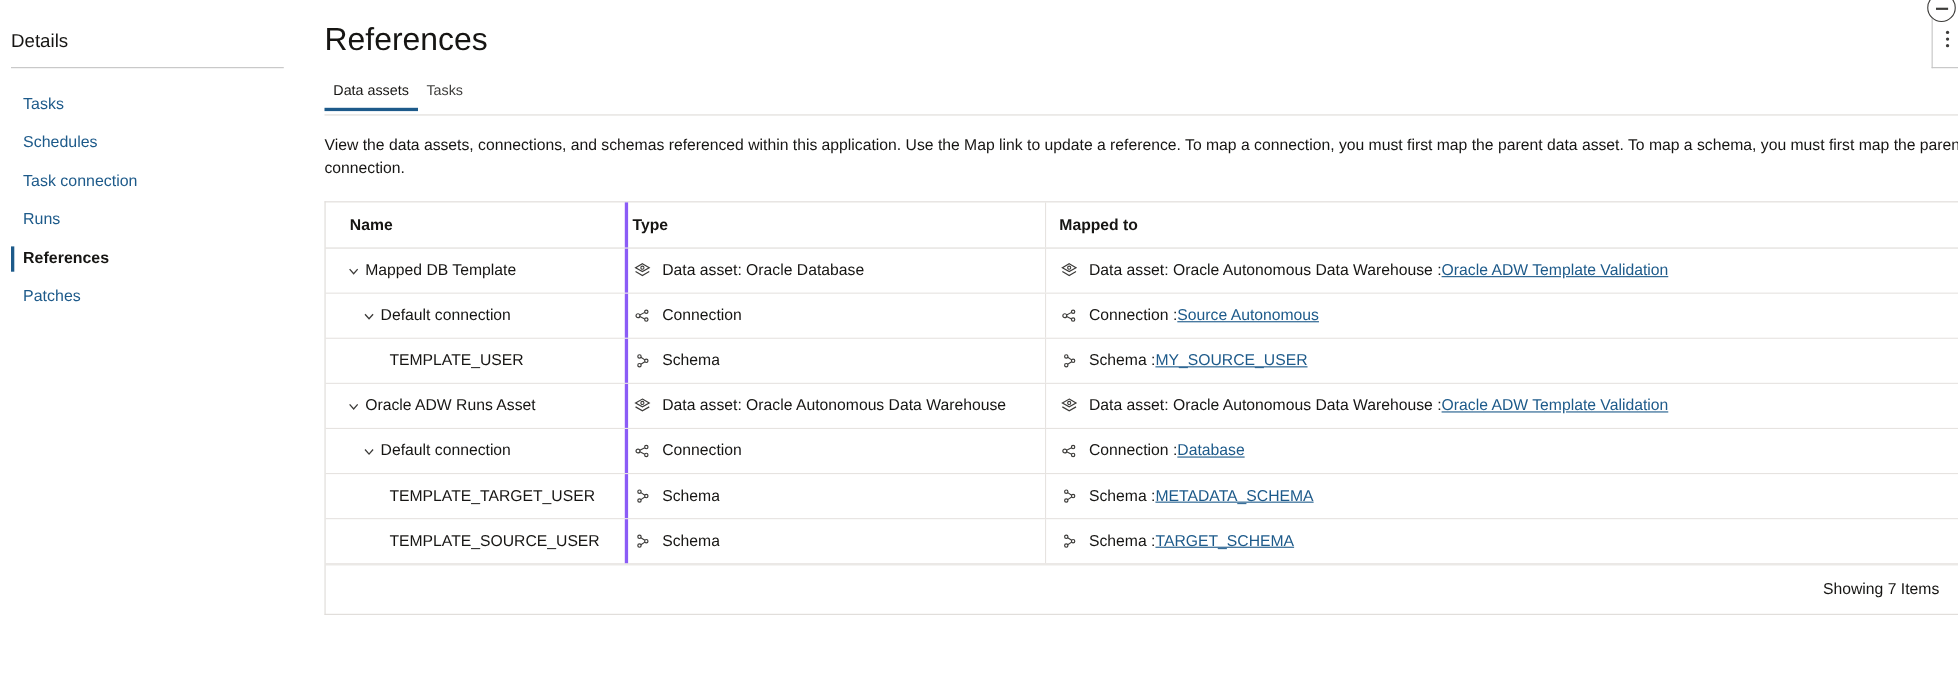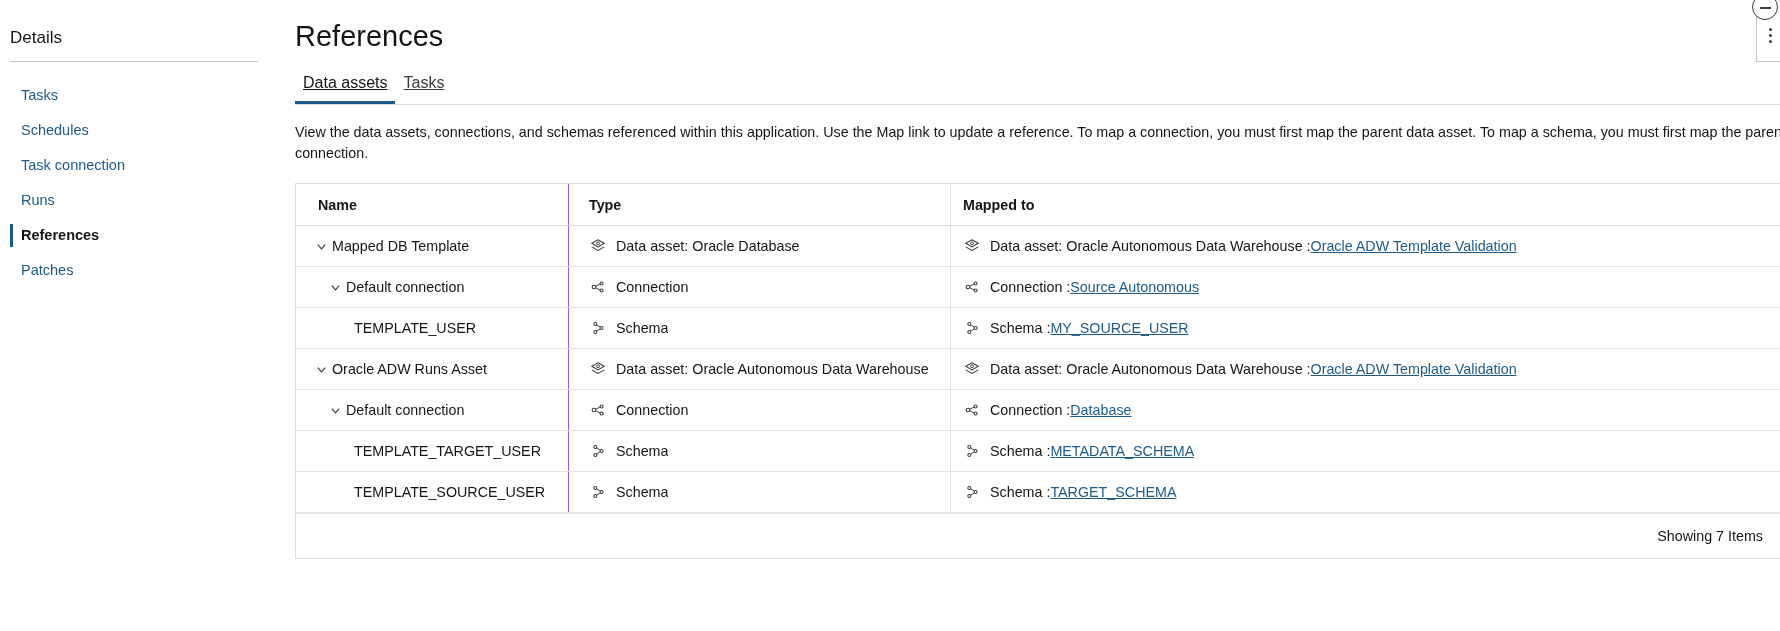--- a/index.html
+++ b/index.html
@@ -91,25 +91,24 @@
 
   .tabs {
     position: absolute;
     left: 23px;
     top: 74px;
     height: 30px;
     display: flex;
     align-items: flex-start;
   }
   .tab {
-    font-size: 16px;
+    font-size: 13px;
     color: #3d3c3a;
     padding: 0 8px 9px 8px;
     cursor: pointer;
-    text-decoration: underline;
   }
   .tab.active {
     color: #161513;
     border-bottom: 3px solid #1d5a8a;
   }
   .tabs-underline {
     position: absolute;
     left: 23px;
     top: 104px;
     width: 1508px;
@@ -156,23 +155,23 @@
     display: flex;
     align-items: center;
     font-size: 14.3px;
   }
   .c-type {
     width: 382px;
     box-sizing: border-box;
     display: flex;
     align-items: center;
     font-size: 14.3px;
-    border-left: 1px solid #8b5cf6;
+    border-left: 3px solid #8b5cf6;
     height: 100%;
-    padding-left: 20px;
+    padding-left: 4px;
   }
   .c-mapped {
     flex: 1;
     box-sizing: border-box;
     display: flex;
     align-items: center;
     font-size: 14.3px;
     border-left: 1px solid #e6e3e0;
     height: 100%;
     padding-left: 12px;

